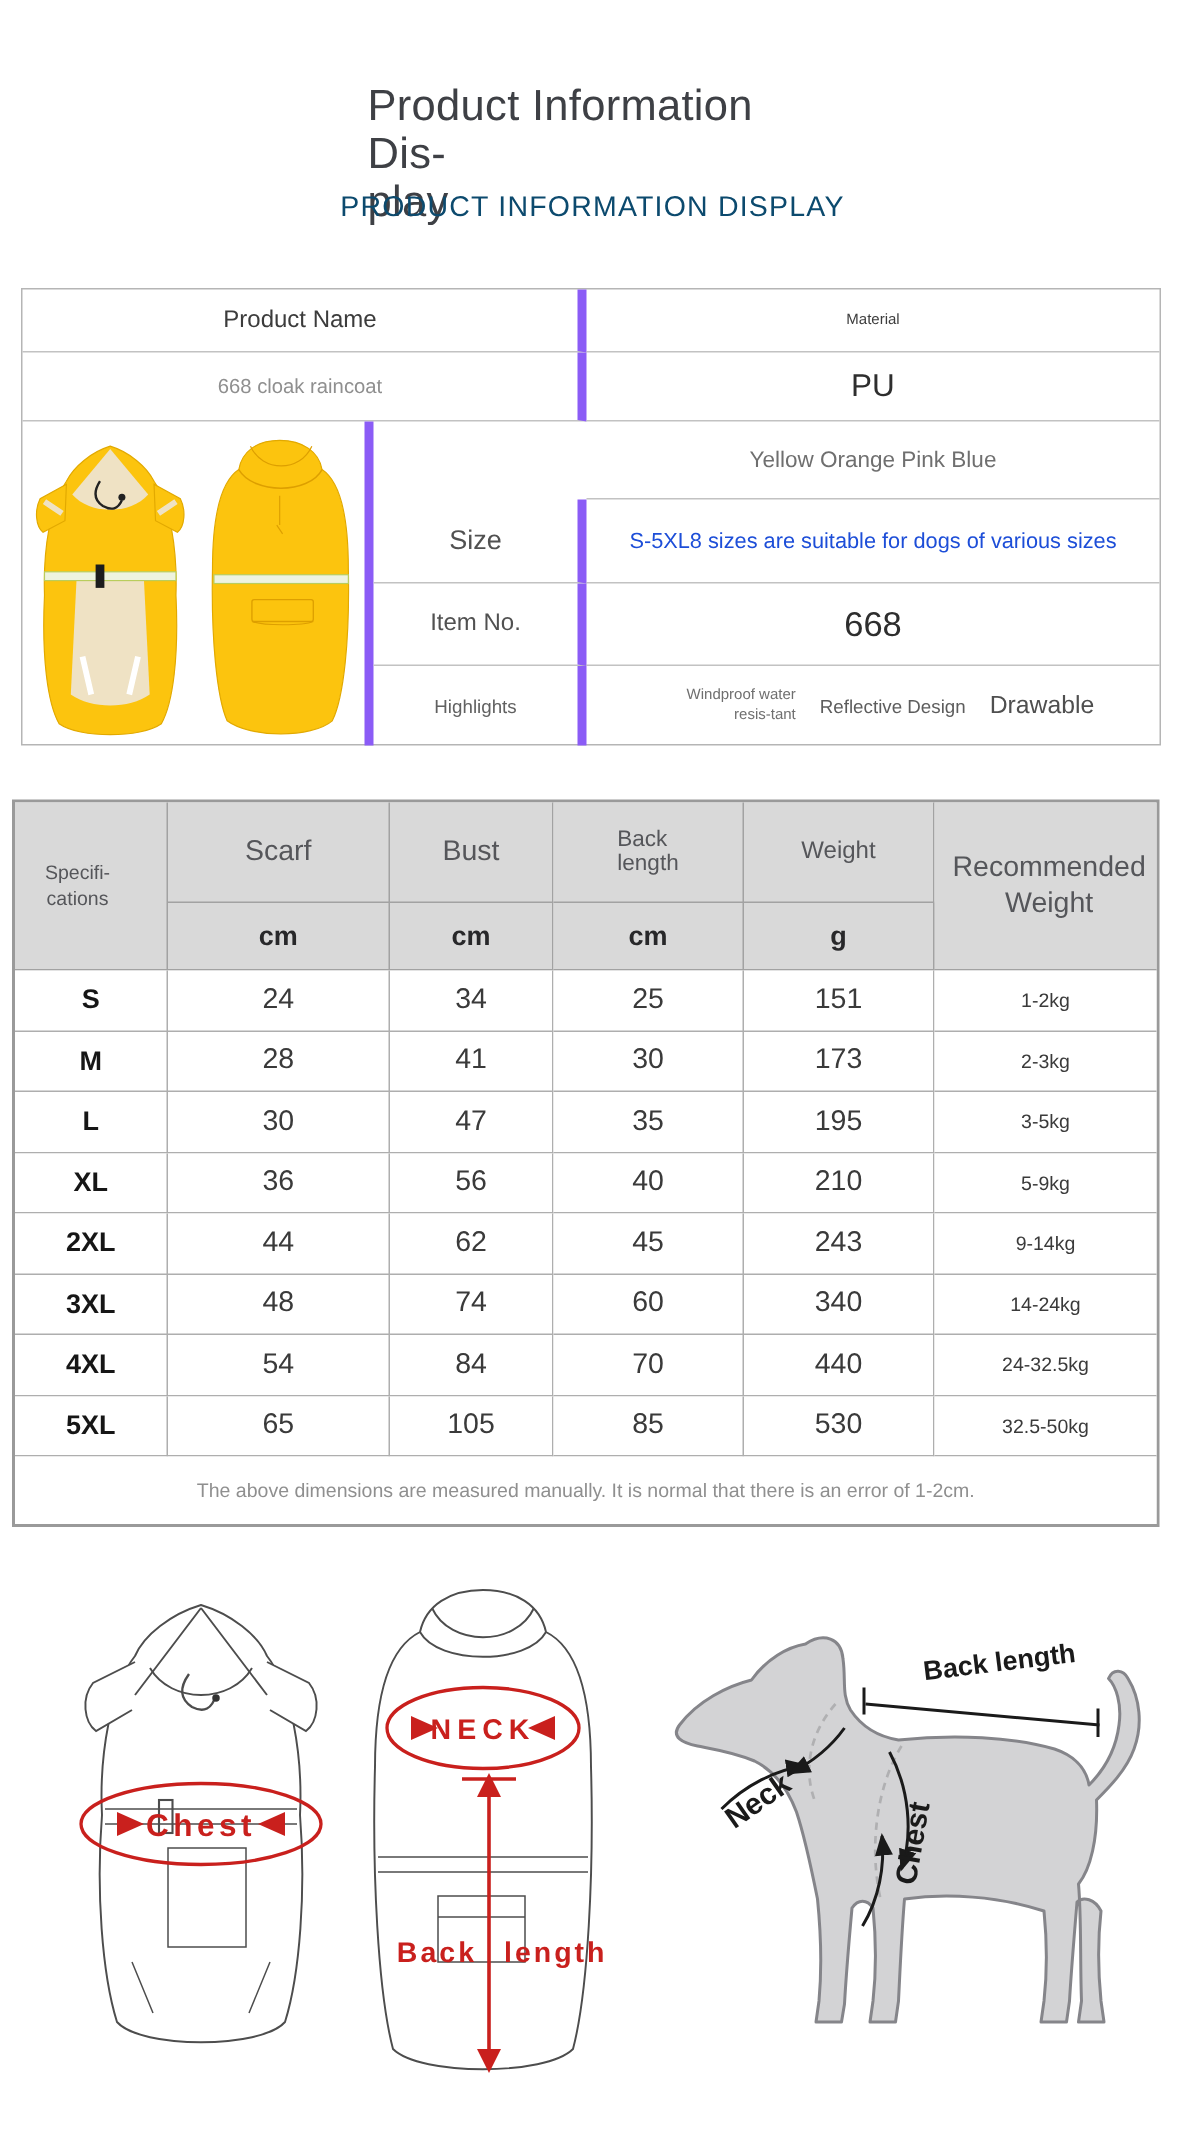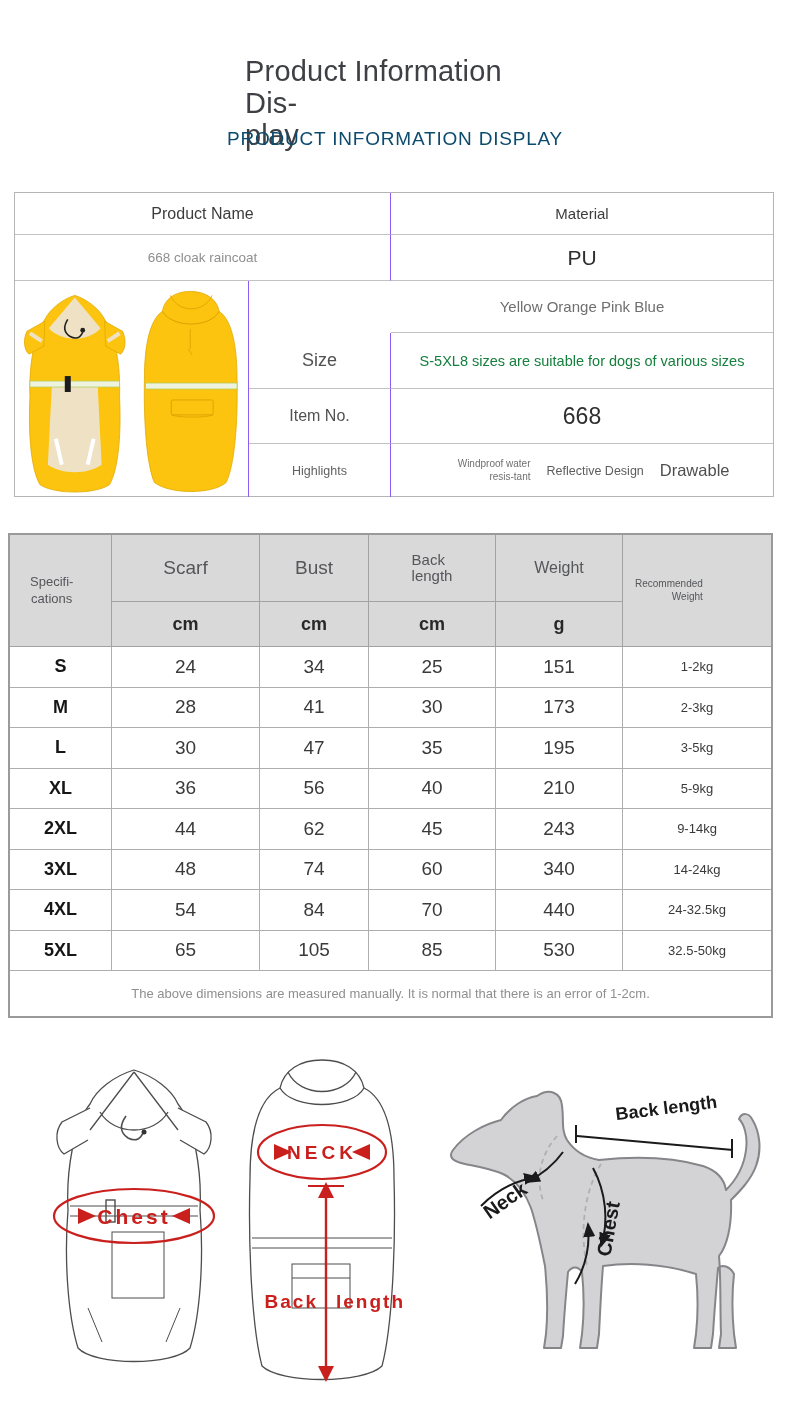--- a/index.html
+++ b/index.html
@@ -13,55 +13,55 @@
   .title-wrap { position:absolute; left:245px; top:56px; width:310px;
     font-size:29px; line-height:1.1; color:#3e4045; letter-spacing:0.2px; }
   .title-line { display:block; }
   .subtitle { position:absolute; left:0; top:128px; width:100%; text-align:center;
     font-size:19px; color:#0c4a6e; letter-spacing:0.8px; }
   
   .info-table { position:absolute; left:14px; top:192px; width:760px; height:305px;
     display:grid; grid-template-columns:234px 142px auto;
     grid-template-rows:42px 46px 52px 56px 55px auto;
     border:1px solid #b5b5b5; background:#fff; }
-  .it-cell { border-right:1px solid #8b5cf6; border-bottom:1px solid #c2c2c2;
+  .it-cell { border-right:6px solid #8b5cf6; border-bottom:1px solid #c2c2c2;
     display:flex; align-items:center; justify-content:center; text-align:center; }
   .it-cell.no-r { border-right:none; }
   .it-cell.no-b { border-bottom:none; }
   .it-pn-header { grid-column:1/3; grid-row:1; font-size:16px; color:#3c3c3c; }
-  .it-mat-header { grid-column:3; grid-row:1; font-size:15px; color:#3c3c3c; }
+  .it-mat-header { grid-column:3; grid-row:1; font-size:10px; color:#3c3c3c; }
   .it-pn-value { grid-column:1/3; grid-row:2; font-size:13.5px; color:#8f8f8f; }
   .it-mat-value { grid-column:3; grid-row:2; font-size:21px; color:#2e2e2e; }
   .it-photo { grid-column:1; grid-row:3/7; padding:2px; }
   .it-label { grid-column:2; color:#515151; }
   .it-value { grid-column:3; color:#6a6a6a; }
   .f-color-l { font-size:17px; } .f-size-l { font-size:18px; }
   .f-item-l { font-size:16px; } .f-hl-l { font-size:12.5px; color:#616161; }
   .f-color-v { font-size:15px; color:#6f6f6f; }
-  .f-size-v { font-size:14.5px; color:#15803d; }
+  .f-size-v { font-size:14.5px; color:#1d4ed8; }
   .f-item-v { font-size:23px; color:#2e2e2e; }
   .hl-row { gap:16px; }
   .hl-item-1 { width:96px; font-size:10px; color:#6f6f6f; text-align:right; line-height:1.25; }
   .hl-item-2 { font-size:12.5px; color:#5d5d5d; }
   .hl-item-3 { font-size:16.5px; color:#4f4f4f; }
   
   .size-chart { position:absolute; left:8px; top:533px; width:765px; height:485px;
     display:grid; grid-template-columns:102px 148px 109px 127px 127px auto;
     grid-template-rows:67px 45px repeat(8,40.5px) auto;
     border:2px solid #9a9a9a; background:#fff; }
   .sc-cell { border-right:1px solid #aeaeae; border-bottom:1px solid #aeaeae;
     display:flex; align-items:center; justify-content:center; text-align:center;
     background:#fff; }
   .sc-cell.last { border-right:none; }
   .hd { background:#d9d9d9; border-right-color:#a2a2a2; border-bottom-color:#a2a2a2;
     color:#55565a; }
   .sc-spec { grid-column:1; grid-row:1/3; justify-content:flex-start;
     padding-left:20px; font-size:13px; line-height:1.3; text-align:center; white-space:pre-line; }
   .sc-rec-h { grid-column:6; grid-row:1/3; justify-content:flex-start;
-    padding-left:12px; font-size:10px; line-height:1.25; text-align:right; white-space:pre-line; }
+    padding-left:12px; font-size:19px; line-height:1.25; text-align:center; white-space:pre-line; }
   .sc-top { font-size:19px; }
   .sc-top.sc-back { font-size:15px; line-height:1.1; white-space:pre-line; text-align:left; }
   .sc-top.sc-weight { font-size:16px; }
   .sc-unit { font-size:18px; font-weight:bold; color:#28282a; }
   .sc-size { font-size:18px; font-weight:bold; color:#161616; }
   .sc-num { font-size:19px; color:#3a3a3a;text-align:center; }
   .sc-recv { font-size:13px; color:#3a3a3a; }
   .sc-note { grid-column:1/7; border-right:none; border-bottom:none;
     font-size:13px; color:#8f8f8f; }
   

